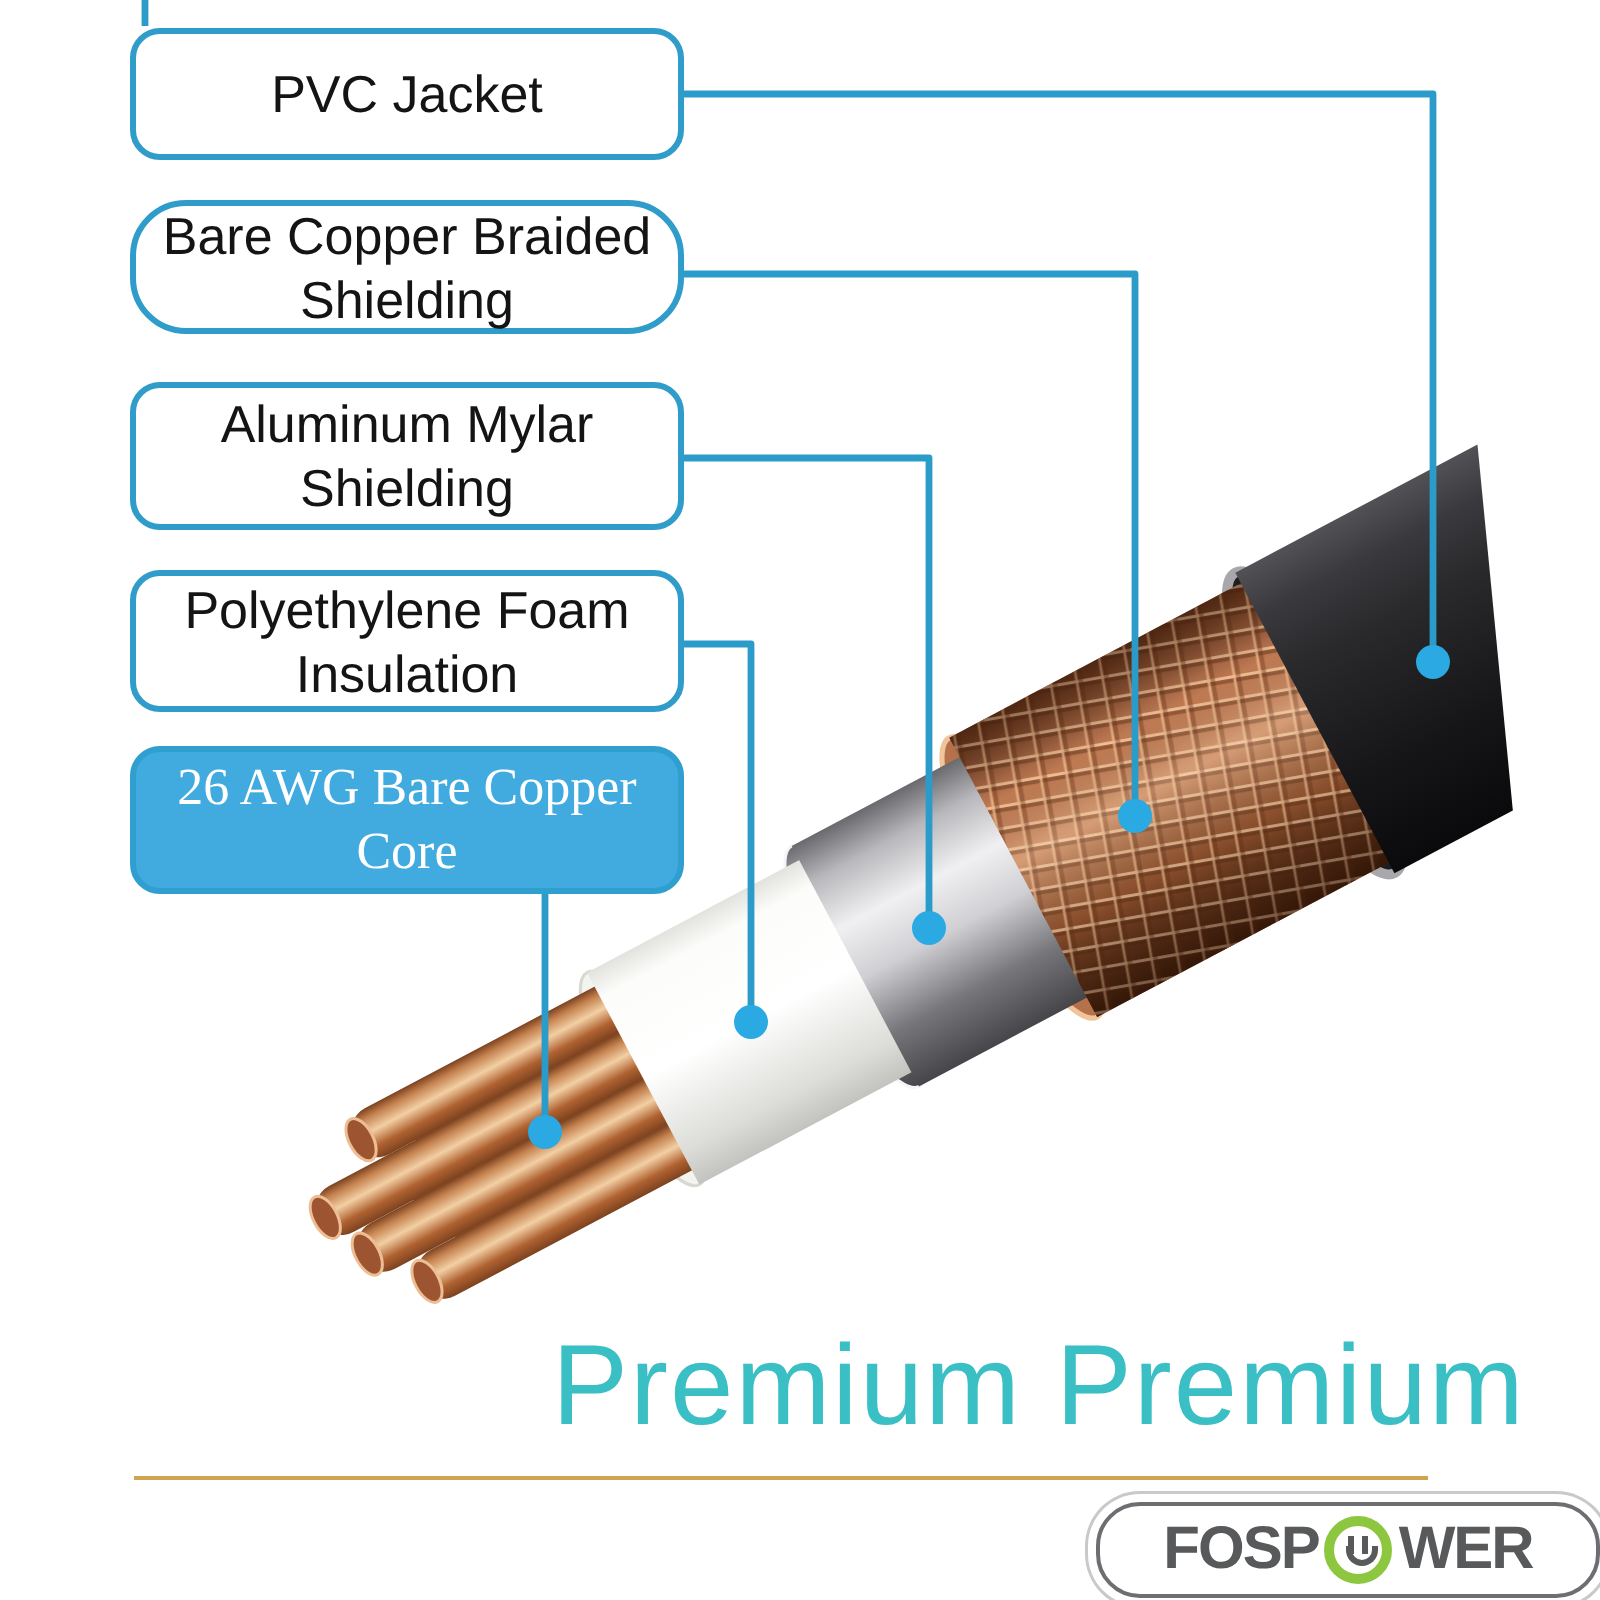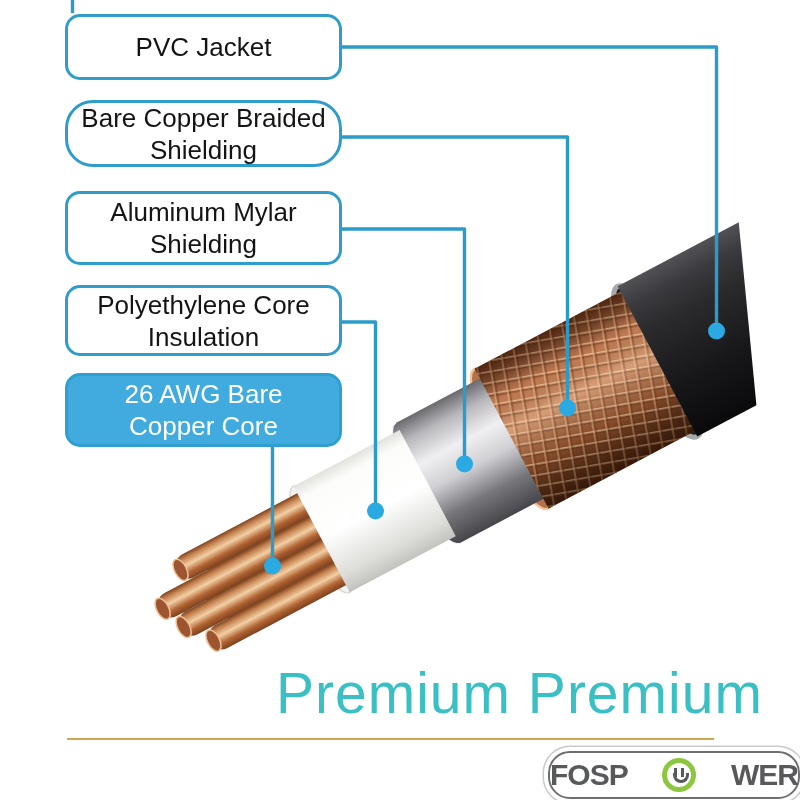--- a/index.html
+++ b/index.html
@@ -11,32 +11,32 @@
   #stage{position:relative;width:800px;height:800px;background:#ffffff;overflow:hidden;
          font-family:"Liberation Sans", sans-serif;}
   svg.art{position:absolute;left:0;top:0;z-index:1;}
   .callout{
     position:absolute;left:65px;width:277px;box-sizing:border-box;
     border:3px solid var(--callout-border);border-radius:15px;background:#ffffff;
     display:flex;align-items:center;justify-content:center;text-align:center;
     font-size:26px;line-height:32px;color:#141414;padding:0 12px;z-index:2;
   }
   .callout.highlight{background:var(--callout-highlight-fill);
-    border-color:#2f9fd0;color:var(--callout-highlight-text);}
+    border-color:#2f9fd0;color:var(--callout-highlight-text);font-family:Liberation Serif, serif;}
   #tagline{
     position:absolute;left:276px;top:660px;width:480px;z-index:2;
     font-size:57px;font-weight:300;letter-spacing:1px;color:var(--tagline);white-space:nowrap;
   }
   #divider{position:absolute;left:67px;top:738px;width:647px;height:2px;
     background:var(--divider);z-index:2;}
   #logo{
     position:absolute;left:548px;top:751px;width:248px;height:44px;z-index:2;
     background:#fff;border:2.5px solid #6d6e71;border-radius:22px;
     box-shadow:0 0 0 4px #ffffff,0 0 0 5.5px #c9c9c9;
-    display:flex;align-items:center;justify-content:space-between;gap:3px;
+    display:flex;align-items:center;justify-content:center;gap:3px;
   }
   .logo-text{font-size:30px;font-weight:900;color:var(--logo-gray);letter-spacing:-1px;}
   #logo-icon{width:34px;height:34px;border-radius:50%;border:5px solid var(--logo-green);
     background:#fff;box-sizing:border-box;position:relative;flex:0 0 auto;}
   #logo-icon .slot{position:absolute;top:5px;width:3px;height:9px;background:var(--logo-gray);}
   #logo-icon .slot.l{left:7px;} #logo-icon .slot.r{right:7px;}
   #logo-icon .mouth{position:absolute;left:6px;bottom:4px;width:10px;height:7px;
     border:3px solid var(--logo-gray);border-top:none;border-radius:0 0 9px 9px;}
 </style>
 </head>
@@ -147,21 +147,21 @@
       <circle cx="567.5" cy="408" r="8.5"></circle>
       <circle cx="464.5" cy="464" r="8.5"></circle>
       <circle cx="375.5" cy="511" r="8.5"></circle>
       <circle cx="272.5" cy="566" r="8.5"></circle>
     </g>
   </svg>
 
   <div class="callout" style="top:14px;height:66px;">PVC Jacket</div>
   <div class="callout" style="top:100px;height:67px;border-radius:28px;">Bare Copper Braided Shielding</div>
   <div class="callout" style="top:191px;height:74px;text-align:center;">Aluminum Mylar Shielding</div>
-  <div class="callout" style="top:285px;height:71px;">Polyethylene Core Insulation</div>
+  <div class="callout" style="top:285px;height:71px;">Polyethylene Foam Insulation</div>
   <div class="callout highlight" style="top:373px;height:74px;">26 AWG Bare Copper Core</div>
 
   <div id="tagline">Premium Premium</div>
   <div id="divider"></div>
   <div id="logo">
     <span class="logo-text">FOSP</span>
     <span id="logo-icon">
       <span class="slot l"></span>
       <span class="slot r"></span>
       <span class="mouth"></span>

